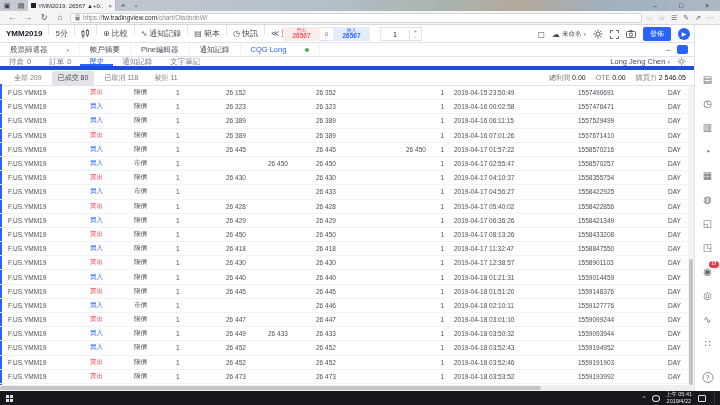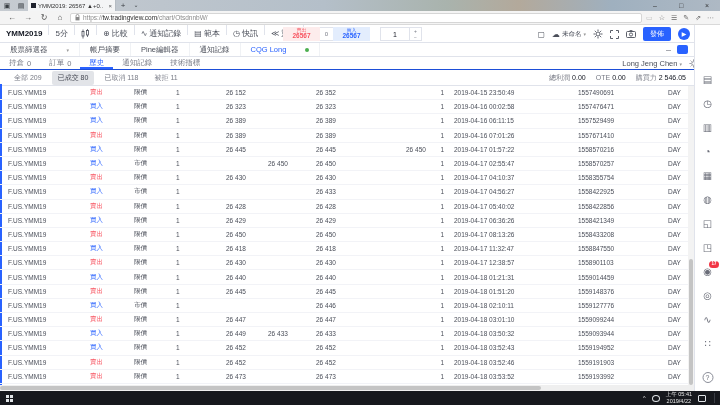--- a/index.html
+++ b/index.html
@@ -50,21 +50,21 @@
   
   .subtabs{position:absolute;top:43px;left:0;right:26px;height:14px;background:#fff;border-bottom:1px solid #e0e3eb;
     display:flex;align-items:center;font-size:7.5px;color:#4a4e59}
   .subtab{padding:0 10px;display:flex;align-items:center;gap:19px;height:100%;border-right:1px solid #f0f2f5;white-space:nowrap}
   .subtab.live{color:#2962ff}
   .dot{width:4px;height:4px;border-radius:50%;background:#4caf50;display:inline-block}
   .caret{font-size:5px;color:#999}
   .sub-r{margin-left:auto;display:flex;align-items:center;gap:6px;padding-right:6px}
   .minic{color:#787b86;font-size:9px}
   .maxic{width:11px;height:9px;background:#2962ff;border-radius:2px}
-  .ptabs{position:absolute;top:57px;left:0;right:14px;height:13px;background:#fff;border-bottom:1px solid #1d4ed8;
+  .ptabs{position:absolute;top:57px;left:0;right:26px;height:13px;background:#fff;border-bottom:4px solid #1d4ed8;
     display:flex;align-items:center;font-size:7.5px;color:#787b86}
   .ptab{padding:0 9px;height:100%;display:flex;align-items:center;gap:3px;white-space:nowrap}
   .ptab.active{color:#2962ff;box-shadow:inset 0 -2px 0 #2962ff}
   .pt-r{margin-left:auto;display:flex;align-items:center;gap:7px;padding-right:8px;color:#4a4e59}
   .chips{position:absolute;top:70px;left:0;right:26px;height:16px;background:#fff;border-bottom:1px solid #e0e3eb;
     display:flex;align-items:center;gap:4px;padding:0 8px;font-size:7px;color:#787b86}
   .chip{padding:2px 6px;border-radius:2px;white-space:nowrap}
   .chip.selected{background:#e2e4e8;color:#434651}
   .metrics{margin-left:auto;display:flex;align-items:center;gap:10px;white-space:nowrap}
   .metric .mv{color:#131722;margin-left:2px}
@@ -284,21 +284,21 @@
       </div>
         <div class="ptab active">
         <span>歷史</span>
 
       </div>
         <div class="ptab">
         <span>通知記錄</span>
 
       </div>
         <div class="ptab">
-        <span>技術指標</span>
+        <span>文字筆記</span>
 
       </div>
       </div>
     <div class="pt-r">
       <span>
         <span>Long Jeng Chen</span>
         <span class="caret">▾</span>
       </span>
       <svg width="9" height="9" viewBox="0 0 10 10">
           <circle cx="5" cy="5" r="2" fill="none" stroke="#787b86" stroke-width="0.9"></circle>

